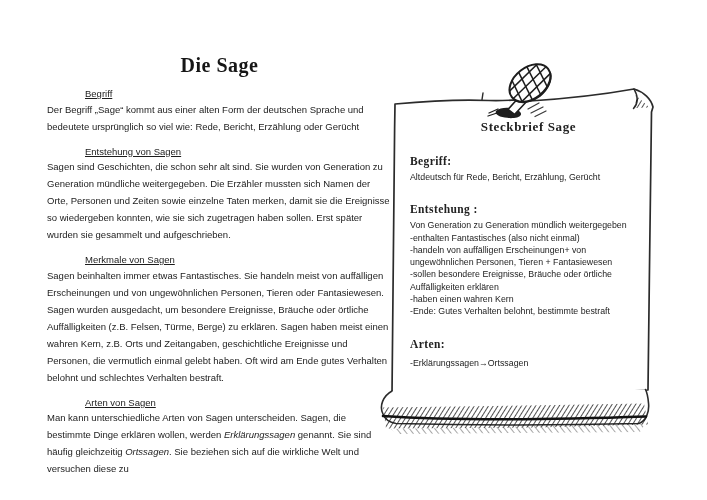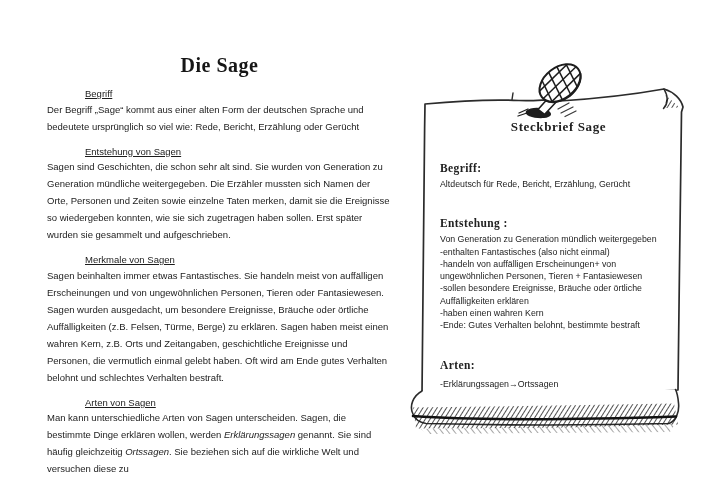--- a/index.html
+++ b/index.html
@@ -15,32 +15,32 @@
     font-size:20px; font-weight:600; text-align:center; letter-spacing:0.5px;
     color:#161616; margin-bottom:9px;
   }
   .sec-h {
     font-size:9.5px; line-height:12.5px; text-decoration:underline;
     margin-top:11px; color:#1c1c1c;padding-left:38px;
   }
   .sec-p { font-size:9.5px; line-height:17px; color:#1c1c1c; }
   .it { font-style:italic; }
   
-  .note { position:absolute; left:407px; top:55px; width:290px; height:395px; }
+  .note { position:absolute; left:377px; top:55px; width:290px; height:395px; }
   .note svg { position:absolute; left:0; top:0; }
   .note-content { position:absolute; left:33px; top:64px; width:237px; }
   .note-title {
     font-family: cursive;
     font-size:13px; font-weight:600; letter-spacing:0.6px;
     text-align:center; color:#222; margin:0 0 6px;
   }
   .n-h {
     font-family: cursive;
     font-size:11.5px; line-height:15px; font-weight:600; letter-spacing:0.4px;
-    color:#222; margin:26px 0 2px;
+    color:#222; margin:19px 0 2px;
   }
   .n-line { font-size:8.8px; line-height:12.3px; color:#222; }
   .n-line--gap { margin-top:5px; }
 </style>
 </head>
 <body>
 
 <div class="page">
 
   <div class="doc">

